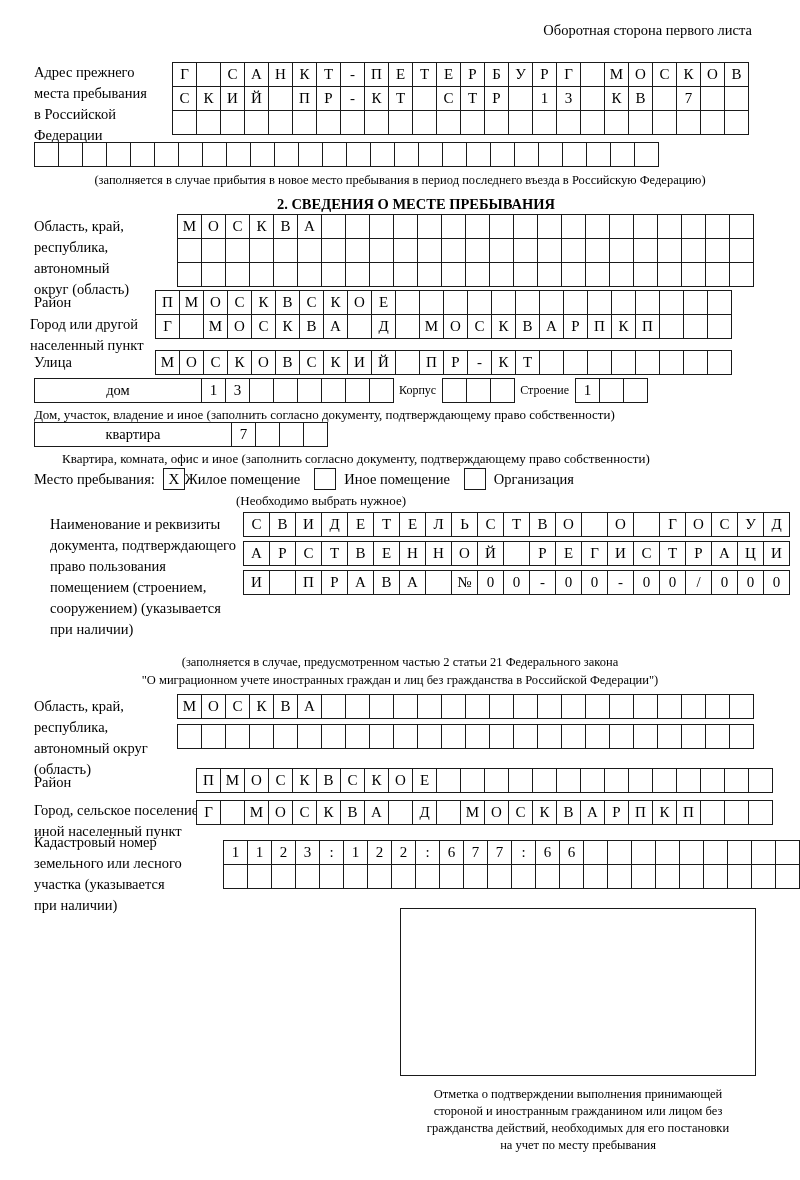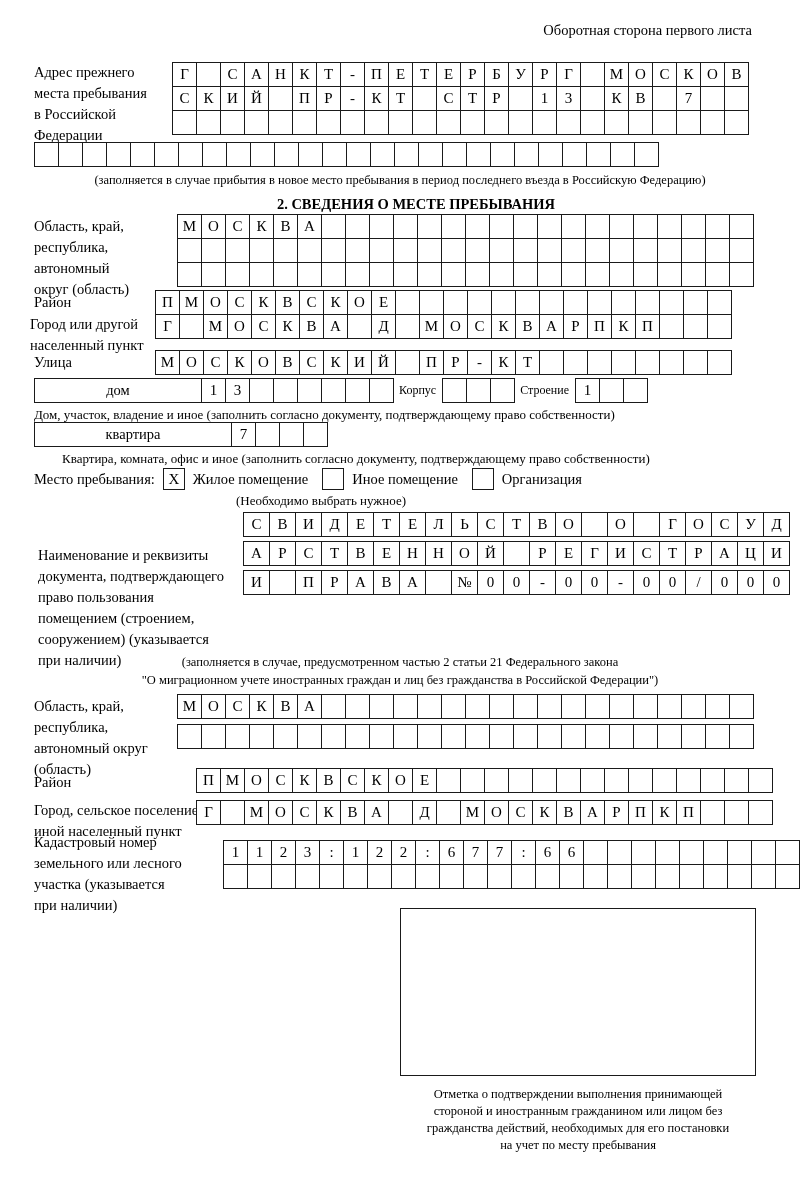--- a/index.html
+++ b/index.html
@@ -436,29 +436,29 @@
         <div class="cell"></div>
         <div class="cell"></div>
         <div class="cell"></div>
       </div>
   </div>
   <div class="abs lbl-sm" style="left:50px; top:450px;margin-left:12px;">Квартира, комната, офис и иное (заполнить согласно документу, подтверждающему право собственности)</div>
 
   <div class="abs" style="left:34px; top:468px; display:flex; align-items:center;">
     <span class="lbl">Место пребывания:</span>
     <span class="checkbox" style="margin-left:8px;">X</span>
-    <span class="lbl" style="margin-left:8px;">Жилое помещение</span>
+    <span class="lbl" style="">Жилое помещение</span>
     <span class="checkbox" style="margin-left:14px;"></span>
     <span class="lbl" style="margin-left:8px;">Иное помещение</span>
     <span class="checkbox" style="margin-left:14px;"></span>
     <span class="lbl" style="margin-left:8px;">Организация</span>
   </div>
   <div class="abs lbl-sm" style="left:236px; top:492px;">(Необходимо выбрать нужное)</div>
 
-  <div class="abs lbl" style="left:38px; top:514px; width:210px;margin-top:31px;">Наименование и реквизиты
+  <div class="abs lbl" style="left:50px; top:514px; width:210px;">Наименование и реквизиты
 документа, подтверждающего
 право пользования
 помещением (строением,
 сооружением) (указывается
 при наличии)</div>
   <div class="boxrow" id="s2-doc-0" style="left:243px; top:512px;">
       <div class="cell wide">С</div>
       <div class="cell wide">В</div>
       <div class="cell wide">И</div>
       <div class="cell wide">Д</div>

